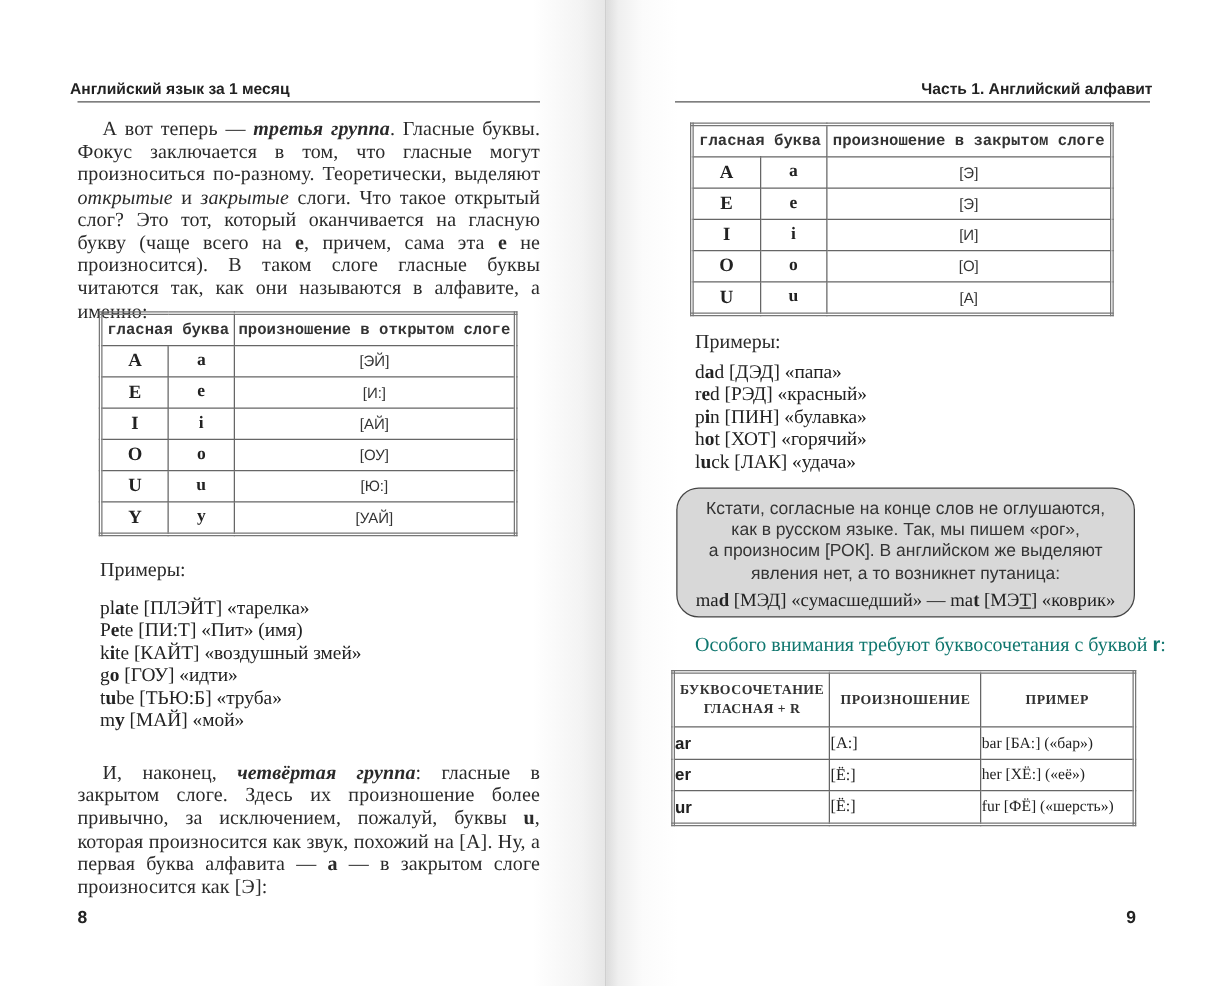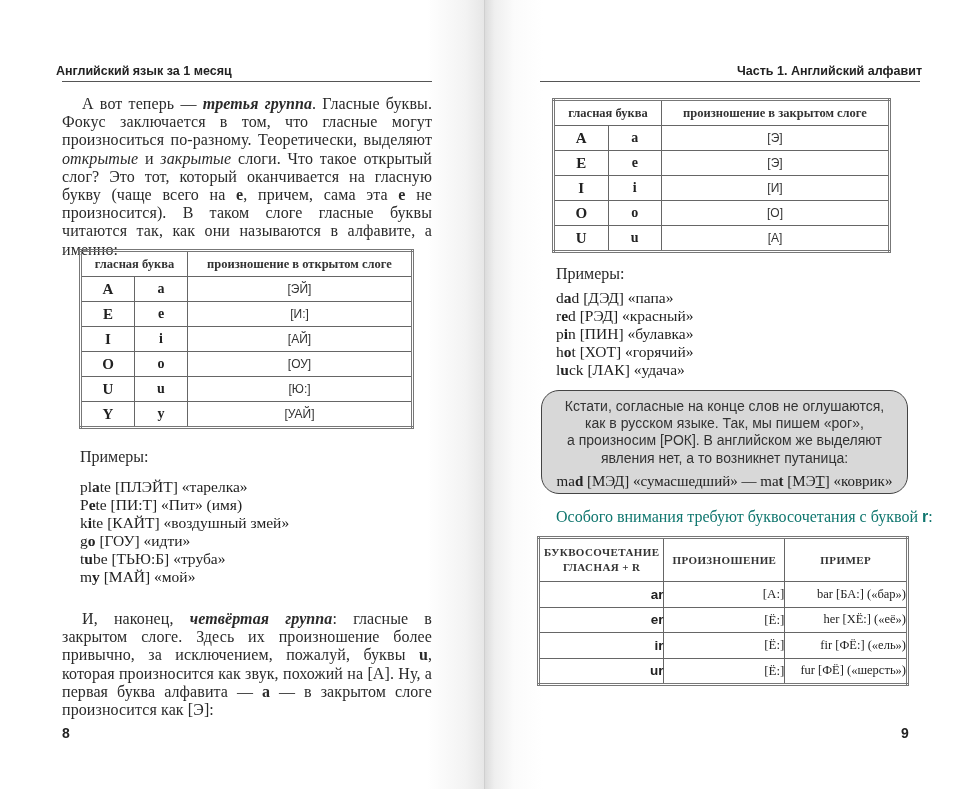--- a/index.html
+++ b/index.html
@@ -33,21 +33,21 @@
   .para .indent { display: inline-block; width: 20px; }
   .para b.it { font-style: italic; font-weight: bold; }
   .para i { font-style: italic; margin-top: 44px; }
 
   table.vtab {
     position: absolute; border-collapse: collapse;
     border: 3px double #777;
     font-size: 13px; color: #222;
   }
   table.vtab th {
-    font-family: Liberation Serif, serif; font-weight: bold; font-size: 12.5px;
+    font-family: Liberation Mono, monospace; font-weight: bold; font-size: 12.5px;
     border: 1px solid #666; padding: 0; height: 24px; color: #333;
   }
   table.vtab td {
     border: 1px solid #666; text-align: center; height: 24px; padding: 0;
   }
   table.vtab td.big { font-weight: bold; font-size: 15px; }
   table.vtab td.small { font-weight: bold; font-size: 14px; }
   table.vtab td.pron { font-family: "Liberation Sans", sans-serif; font-size: 12px; color: #333; }
 
   .examples-label { position: absolute; font-size: 16px; color: #2a2a2a; }
@@ -71,21 +71,21 @@
   .rr-line b { font-family: "Liberation Sans", sans-serif; font-weight: bold; }
 
   table.rtab {
     position: absolute; left: 537px; top: 536px; width: 372px;
     border-collapse: collapse; border: 3px double #777; font-size: 13px; color: #222;
   }
   table.rtab th {
     border: 1px solid #666; font-size: 11px; font-weight: bold; letter-spacing: 0.4px;
     height: 42px; padding: 0 4px; color: #333; line-height: 15px;
   }
-  table.rtab td { border: 1px solid #666; text-align: right; height: 24.5px; padding: 0; }
+  table.rtab td { border: 1px solid #666; text-align: left; height: 24.5px; padding: 0; }
   table.rtab td.combo { font-family: "Liberation Sans", sans-serif; font-weight: bold; font-size: 13.5px; }
   table.rtab td.pron { font-size: 13px; }
   table.rtab td.ex { font-size: 12.5px; }
 
   .page-num {
     position: absolute; top: 725px;
     font-family: "Liberation Sans", sans-serif; font-weight: bold; font-size: 14px; color: #222;
   }
   .pn-left { left: 62px; }
   .pn-right { left: 901px; }
@@ -230,25 +230,20 @@
         <td class="combo">ar</td>
         <td class="pron">[А:]</td>
         <td class="ex">bar [БА:] («бар»)</td>
       </tr>
       <tr>
         <td class="combo">er</td>
         <td class="pron">[Ё:]</td>
         <td class="ex">her [ХЁ:] («её»)</td>
       </tr>
       <tr>
-        <td class="combo">ir</td>
-        <td class="pron">[Ё:]</td>
-        <td class="ex">fir [ФЁ:] («ель»)</td>
-      </tr>
-      <tr>
         <td class="combo">ur</td>
         <td class="pron">[Ё:]</td>
         <td class="ex">fur [ФЁ] («шерсть»)</td>
       </tr>
     </tbody>
 </table>
 
 <div class="page-num pn-right">9</div>
 
 </body></html>

